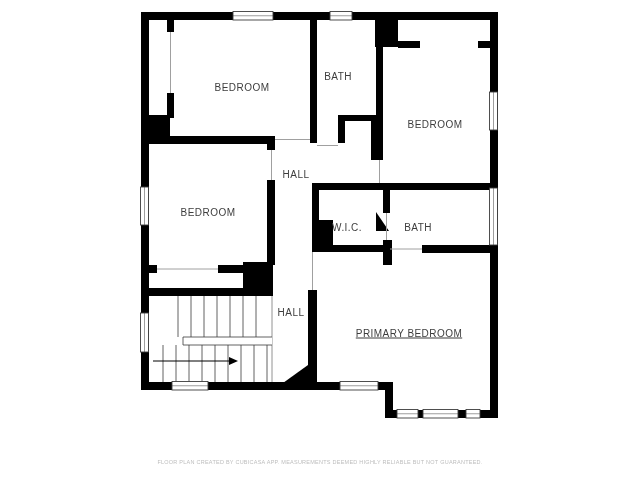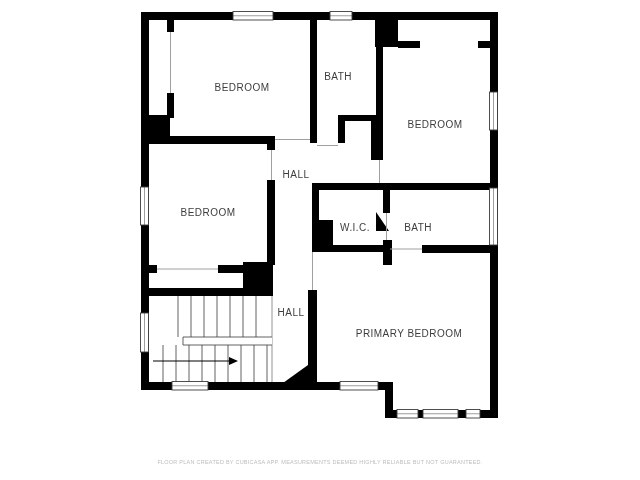--- a/index.html
+++ b/index.html
@@ -127,19 +127,19 @@
       <rect x="466" y="409.5" width="14" height="8.5"></rect>
       <line x1="466" y1="413.75" x2="480" y2="413.75" stroke-width="0.5"></line>
     </g>
   </svg>
 
   <div class="room-label" style="left:242px;top:87px;">BEDROOM</div>
   <div class="room-label" style="left:338px;top:76px;">BATH</div>
   <div class="room-label" style="left:435px;top:124px;">BEDROOM</div>
   <div class="room-label" style="left:296px;top:174px;">HALL</div>
   <div class="room-label" style="left:208px;top:212px;">BEDROOM</div>
-  <div class="room-label" style="left:347px;top:227px;margin-left:8px;">W.I.C.</div>
+  <div class="room-label" style="left:347px;top:227px;">W.I.C.</div>
   <div class="room-label" style="left:418px;top:227px;">BATH</div>
   <div class="room-label" style="left:291px;top:312px;">HALL</div>
-  <div class="room-label" style="left:409px;top:333px;">PRIMARY BEDROOM</div>
+  <div class="room-label" style="left:409px;top:333px;text-decoration:underline;">PRIMARY BEDROOM</div>
 
   <div class="footer">FLOOR PLAN CREATED BY CUBICASA APP. MEASUREMENTS DEEMED HIGHLY RELIABLE BUT NOT GUARANTEED.</div>
 </div>
 
 </body></html>

